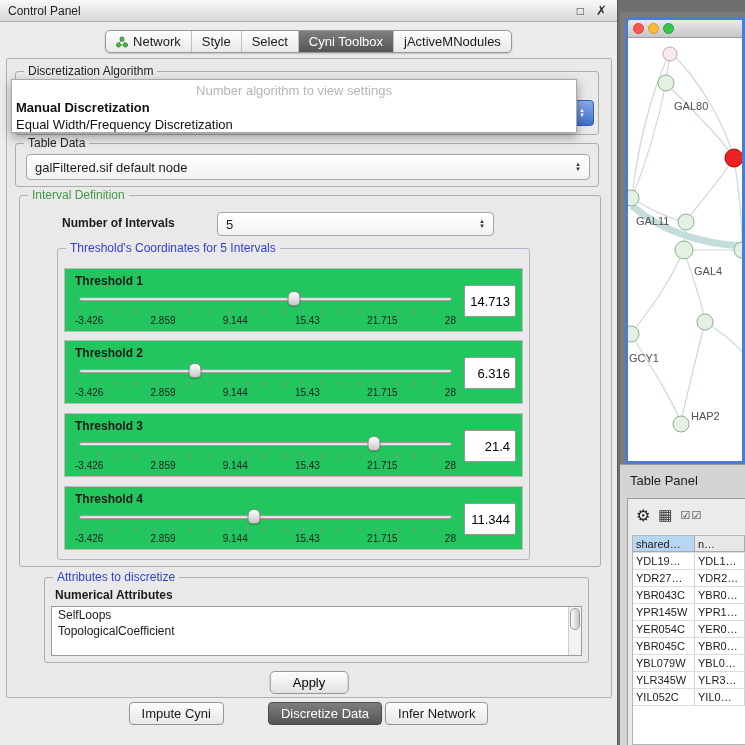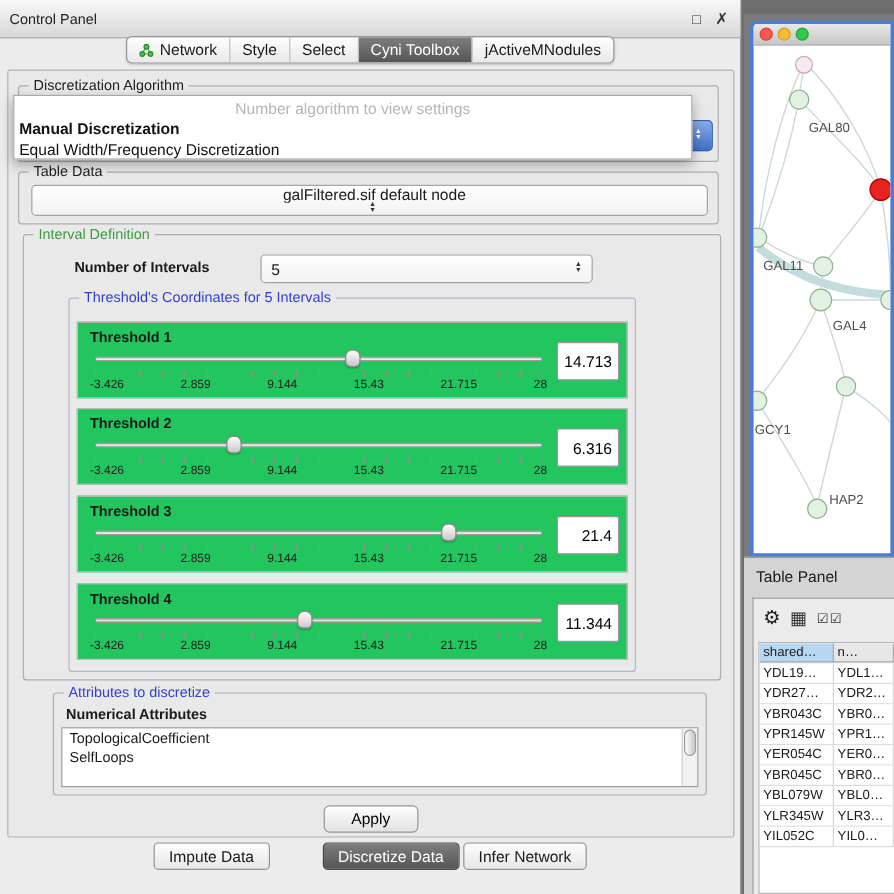--- a/index.html
+++ b/index.html
@@ -1,21 +1,21 @@
 <!DOCTYPE html>
 <html><head>
 <meta charset="utf-8">
 <style>
   * { margin:0; padding:0; box-sizing:border-box; }
   html,body { width:745px; height:745px; }
   body { font-family:"Liberation Sans","DejaVu Sans",sans-serif; background:#6e6e6e; position:relative; overflow:hidden; font-size:13px; color:#1a1a1a; }
 
   
   .control-panel { position:absolute; left:0; top:0; width:618px; height:745px; background:#ececec; border-right:1px solid #5a5a5a; }
-  .titlebar { height:32px; background:linear-gradient(#f8f8f8,#d8d8d8); border-bottom:1px solid #a8a8a8; display:flex; align-items:center; padding:0 10px 0 8px; font-size:12px; color:#222; }
+  .titlebar { height:22px; background:linear-gradient(#f8f8f8,#d8d8d8); border-bottom:1px solid #a8a8a8; display:flex; align-items:center; padding:0 10px 0 8px; font-size:12px; color:#222; }
   .titlebar .spacer { flex:1; }
   .tb-icon { font-size:12px; color:#333; margin-left:12px; }
   .tb-icon.close { font-weight:bold; font-size:13px; }
 
   .top-tabs { position:absolute; top:30px; left:0; right:0; display:flex; justify-content:center; }
   .seg-group { display:flex; border:1px solid #979797; border-radius:5px; overflow:hidden; background:linear-gradient(#fefefe,#e9e9e9); box-shadow:0 1px 2px rgba(0,0,0,.18); }
   .seg { padding:3px 10px; font-size:13px; border-left:1px solid #c0c0c0; display:flex; align-items:center; gap:5px; white-space:nowrap; }
   .seg:first-child { border-left:none; }
   .seg.active { background:linear-gradient(#7e7e7e,#555); color:#fff; }
 
@@ -140,21 +140,21 @@
     </div>
 
     <div class="popup">
       <div class="prompt">Number algorithm to view settings</div>
       <div class="opt bold">Manual Discretization</div>
       <div class="opt">Equal Width/Frequency Discretization</div>
     </div>
 
     <div class="group" style="left:8px; top:84px; width:584px; height:44px;">
       <span class="gtitle plain">Table Data</span>
-      <div class="combo" style="left:10px; top:10px; width:564px;flex-direction:column;">
+      <div class="combo" style="left:10px; top:10px; width:564px;">
         <span class="val">galFiltered.sif default node</span>
         <span class="stepper">
           <span>▲</span>
           <span>▼</span>
         </span>
       </div>
     </div>
 
     <div class="group" style="left:12px; top:136px; width:582px; height:372px;">
       <span class="gtitle green">Interval Definition</span>
@@ -258,33 +258,33 @@
             <input value="11.344" style="">
           </div>
         </div>
       </div>
     </div>
 
     <div class="group" style="left:37px; top:518px; width:545px; height:86px;">
       <span class="gtitle blue">Attributes to discretize</span>
       <span class="attr-head">Numerical Attributes</span>
       <div class="listbox">
+        <div class="item">SelfLoops</div>
         <div class="item">TopologicalCoefficient</div>
-        <div class="item">SelfLoops</div>
         <div class="vscroll">
           <div class="vthumb"></div>
         </div>
       </div>
     </div>
 
     <button class="apply">Apply</button>
   </div>
 
   <div class="bottom-tabs">
-    <div class="btab">Impute Data</div>
+    <div class="btab">Impute Cyni</div>
     <div class="btab active">Discretize Data</div>
     <div class="btab">Infer Network</div>
   </div>
 </div>
 
 <div class="right-col">
 
   <div class="net-window">
     <div class="net-titlebar">
       <span class="light red"></span>

